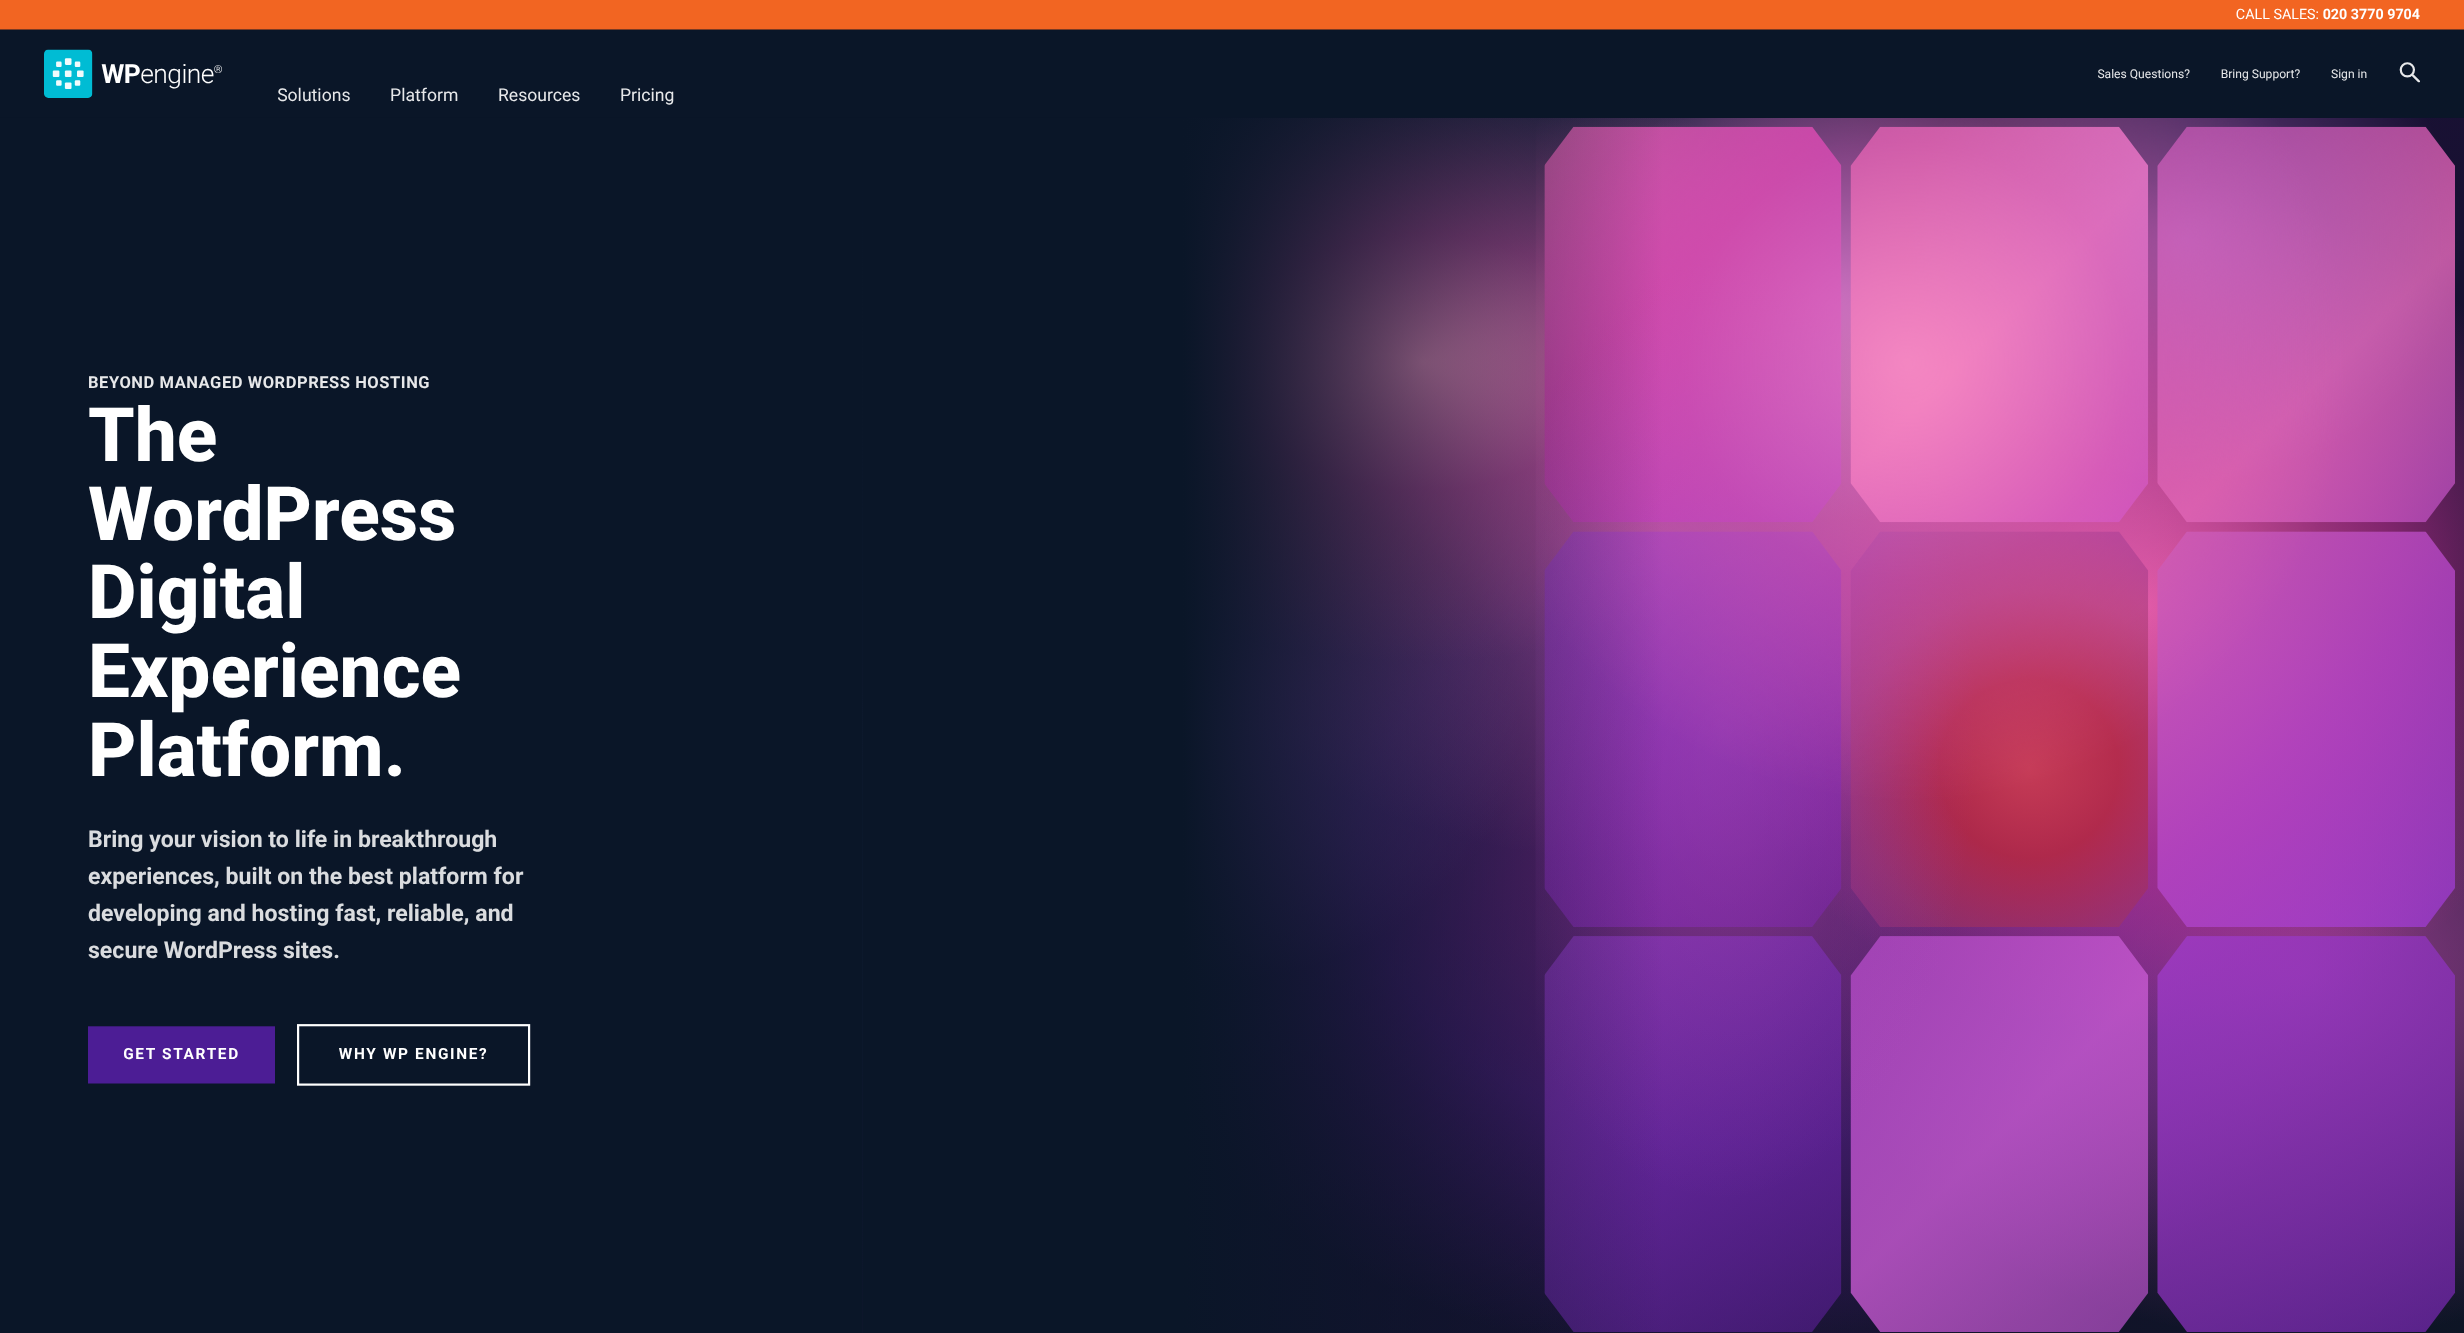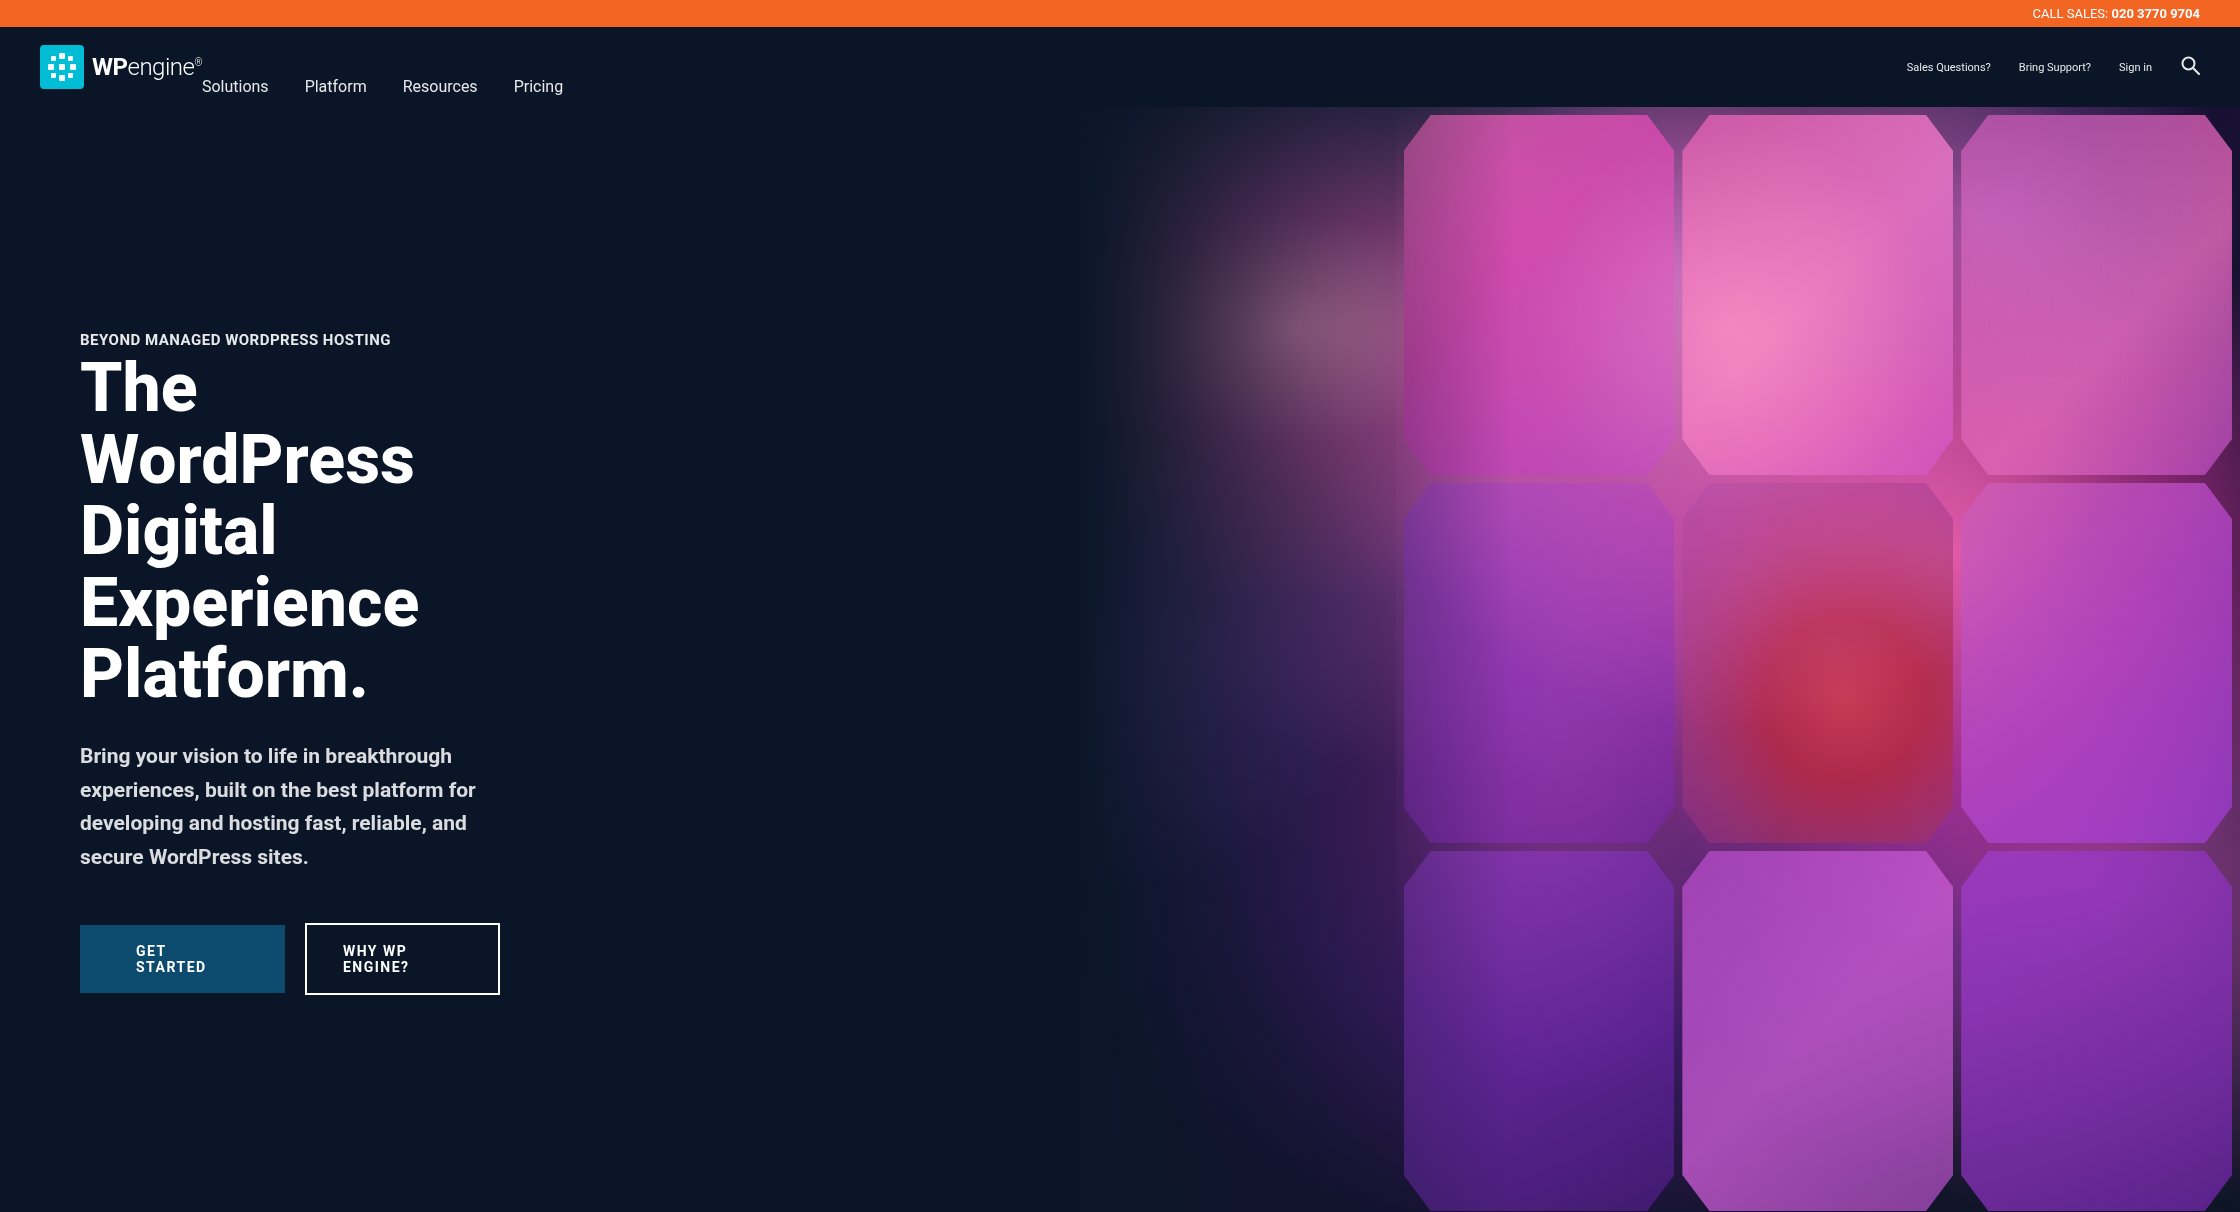--- a/index.html
+++ b/index.html
@@ -36,20 +36,21 @@
       height: 80px;
       background: #0a1628;
       position: relative;
       z-index: 10;
     }
 
     .logo {
       display: flex;
       align-items: center;
       gap: 8px;
+      margin-right: 50px;
       text-decoration: none;
     }
 
     .logo-icon {
       width: 44px;
       height: 44px;
     }
 
     .logo-text {
       font-size: 24px;
@@ -253,24 +254,24 @@
       font-weight: bold;
     }
 
     .hero-buttons {
       display: flex;
       gap: 20px;
       align-items: center;
     }
 
     .btn-primary {
-      background: #0c4a6e;
+      background: #4c1d95;
       color: white;
       border: none;
-      padding: 18px 56px;
+      padding: 18px 32px;
       font-size: 14px;
       font-weight: 700;
       letter-spacing: 1.5px;
       text-transform: uppercase;
       cursor: pointer;
       text-decoration: none;
     }
 
     .btn-secondary {
       background: transparent;

